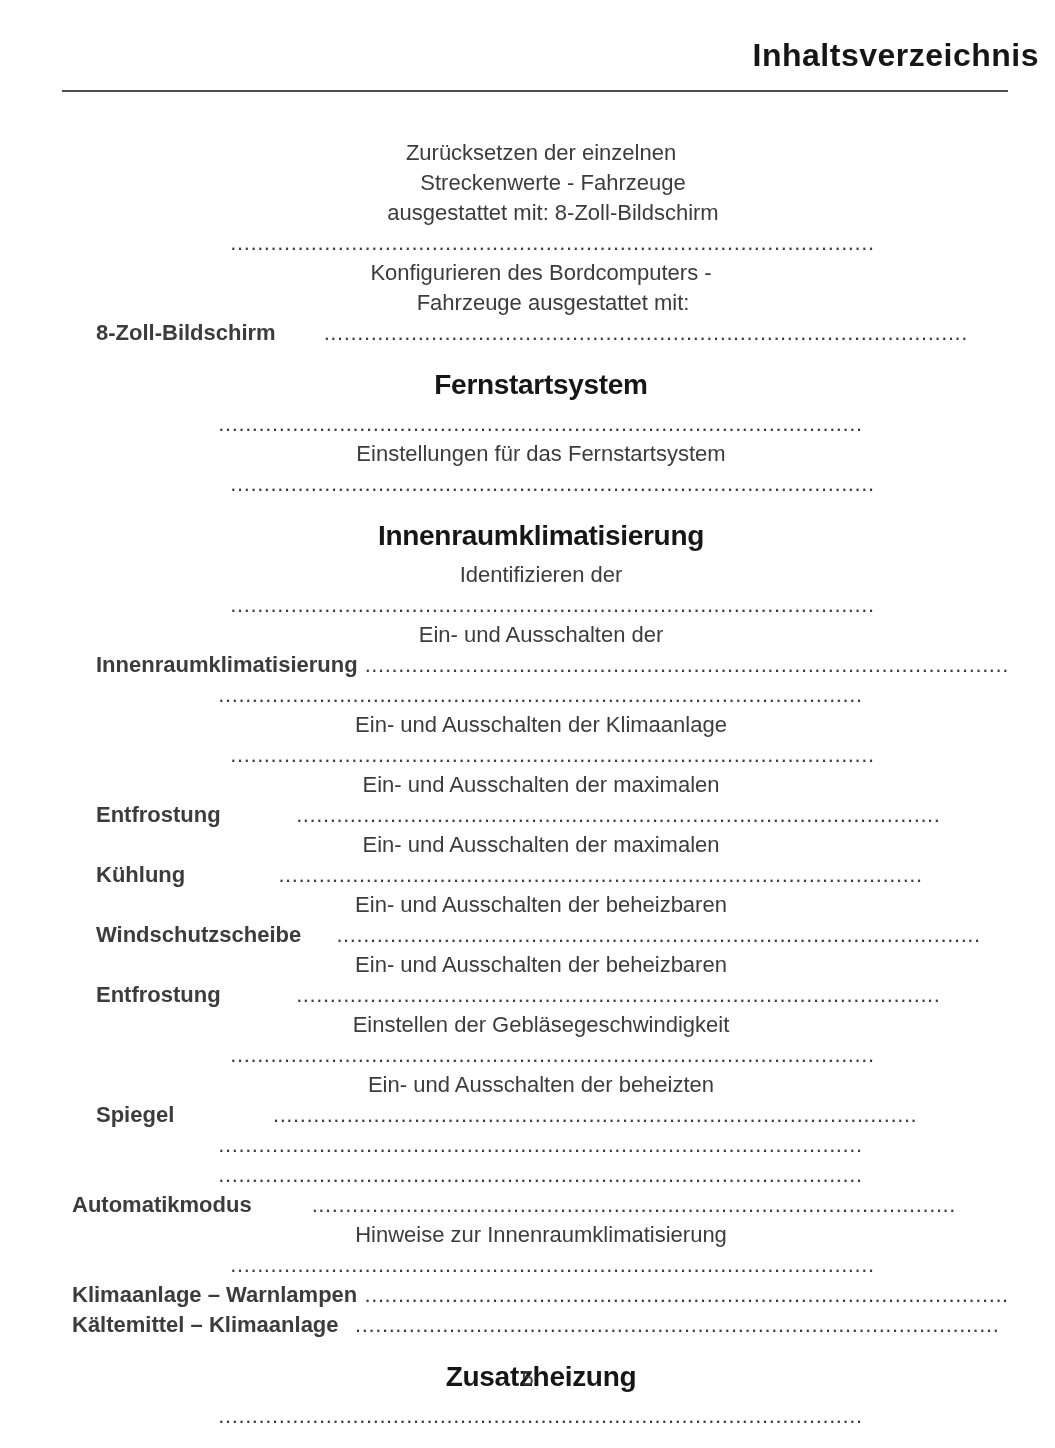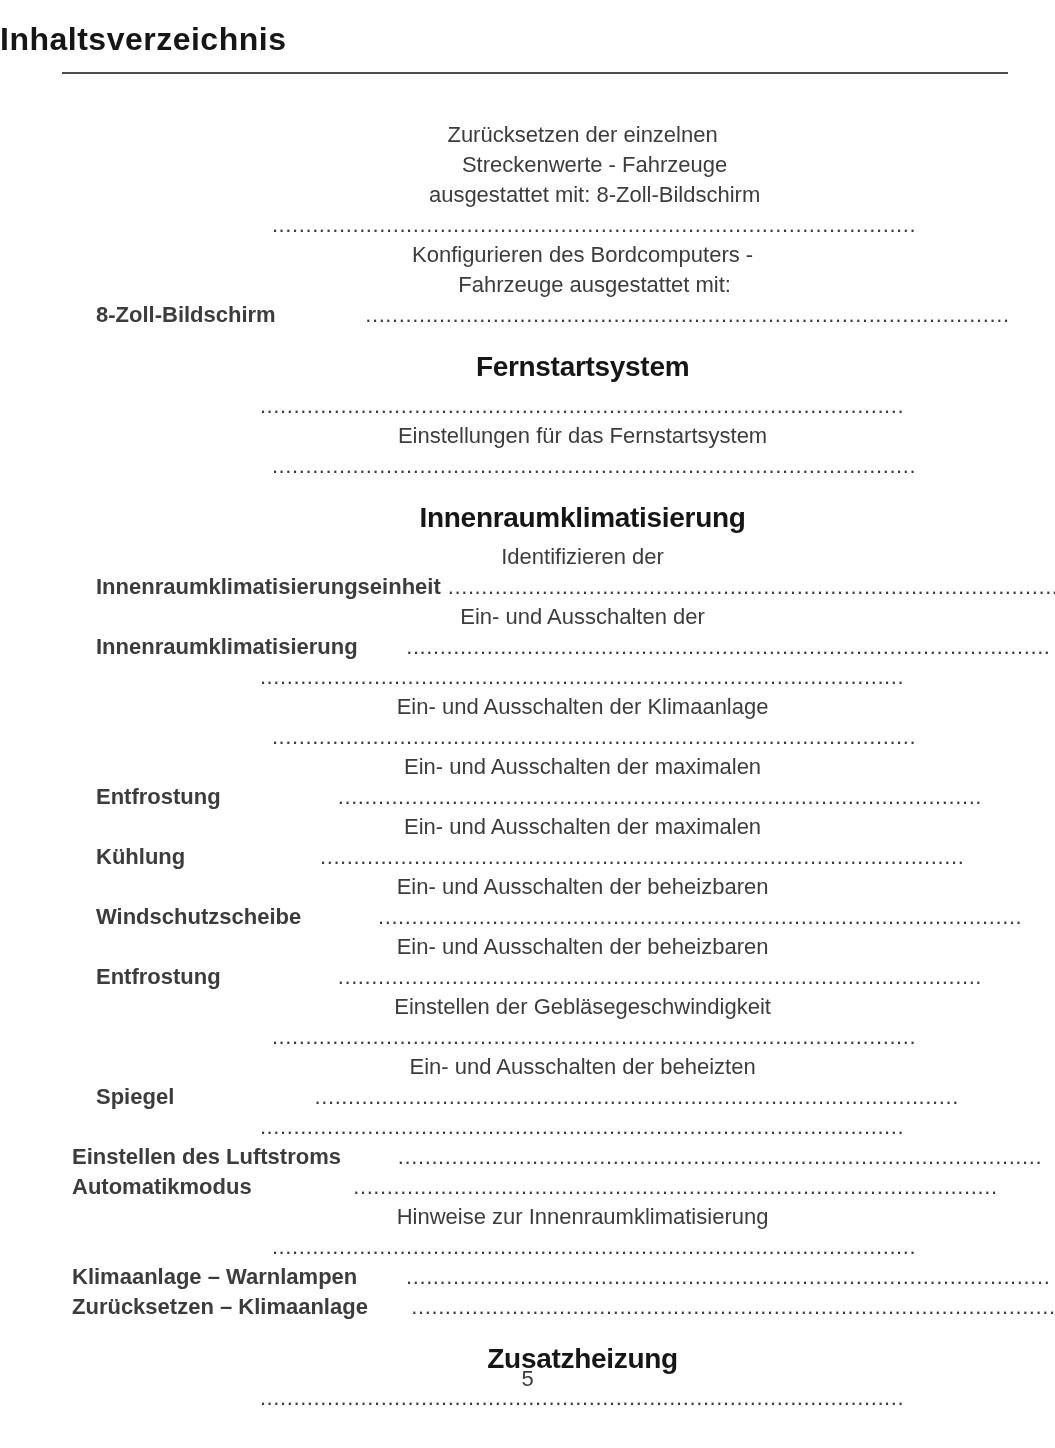--- a/index.html
+++ b/index.html
@@ -4,23 +4,23 @@
 <style>
   html, body { margin: 0; padding: 0; background: #ffffff; }
   body {
     width: 1055px; height: 1448px;
     position: relative;
     font-family: "Liberation Sans", sans-serif;
     color: #3c3c3c;
     overflow: hidden;
   }
   .page-title {
-    margin: 0;
+    margin: 16px;
     padding-top: 20px;
-    text-align: left;
+    text-align: right;
     font-size: 32px;
     font-weight: bold;
     letter-spacing: 0.5px;
     color: #161616;
     line-height: 38px;
   }
   .title-rule {
     border: none;
     border-top: 2px solid #4d4d4d;
     margin: 14px 47px 0 62px;
@@ -105,21 +105,20 @@
           <div class="line leaderline cont">
             <span class="dots">................................................................................................</span>
           </div>
         </div>
       </section>
       <section class="toc-section">
         <h2 class="section-heading">Innenraumklimatisierung</h2>
         <div class="toc-entry">
           <div class="line">Identifizieren der</div>
           <div class="line leaderline cont">
-            <span class="entry-text">Innenraumklimatisierungseinheit</span>
             <span class="dots">................................................................................................</span>
           </div>
         </div>
         <div class="toc-entry">
           <div class="line">Ein- und Ausschalten der</div>
           <div class="line leaderline cont">
             <span class="entry-text">Innenraumklimatisierung</span>
             <span class="dots">................................................................................................</span>
           </div>
         </div>
@@ -175,21 +174,20 @@
             <span class="dots">................................................................................................</span>
           </div>
         </div>
         <div class="toc-entry">
           <div class="line leaderline">
             <span class="dots">................................................................................................</span>
           </div>
         </div>
         <div class="toc-entry">
           <div class="line leaderline">
-            <span class="entry-text">Einstellen des Luftstroms</span>
             <span class="dots">................................................................................................</span>
           </div>
         </div>
         <div class="toc-entry">
           <div class="line leaderline">
             <span class="entry-text">Automatikmodus</span>
             <span class="dots">................................................................................................</span>
           </div>
         </div>
         <div class="toc-entry">
@@ -199,21 +197,21 @@
           </div>
         </div>
         <div class="toc-entry">
           <div class="line leaderline">
             <span class="entry-text">Klimaanlage – Warnlampen</span>
             <span class="dots">................................................................................................</span>
           </div>
         </div>
         <div class="toc-entry">
           <div class="line leaderline">
-            <span class="entry-text">Zurücksetzen – Klimaanlage</span>
+            <span class="entry-text">Kältemittel – Klimaanlage</span>
             <span class="dots">................................................................................................</span>
           </div>
         </div>
       </section>
       <section class="toc-section">
         <h2 class="section-heading">Zusatzheizung</h2>
         <div class="toc-entry">
           <div class="line leaderline">
             <span class="dots">................................................................................................</span>
           </div>

